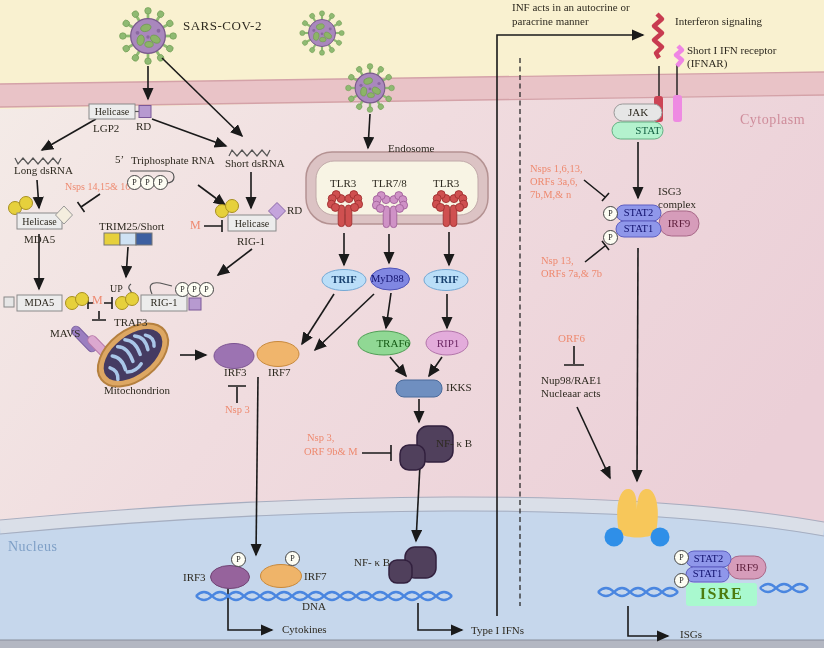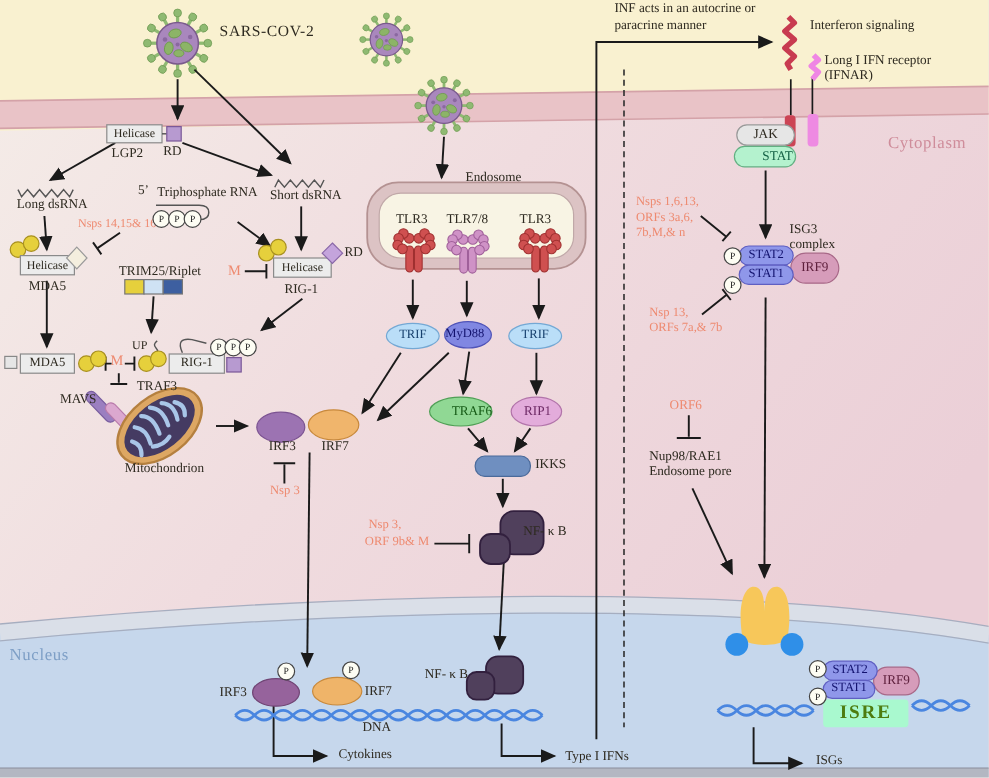--- a/index.html
+++ b/index.html
@@ -10,21 +10,21 @@
        color:#2e2a20;white-space:nowrap;line-height:1.1;z-index:5;}
   .c{text-align:center;}
   .o{color:#ee8a70;}
   .fs10{font-size:10px;}
   .fs105{font-size:10.5px;}
   .fs12{font-size:12px;}
   .fs13{font-size:13px;letter-spacing:.5px;}
   .big{font-size:14px;letter-spacing:.5px;}
   .cyto{color:#cf8d9b;}
   .nucl{color:#7e9fc6;}
-  .navy{color:#17406e;}
+  .navy{color:#17406e;font-weight:bold;}
   .navy2{color:#12126e;}
   .grn{color:#155a15;text-align:right;}
   .dgrn{color:#156245;}
   .plum{color:#6e2a66;}
   .mar{color:#5e1f3c;}
   .isre{font-size:16px;letter-spacing:1.5px;color:#4d7c0f;font-weight:bold;}
   .pcirc{position:absolute;width:13px;height:13px;border-radius:50%;
          background:#fdfdf3;border:1px solid #444;font-size:8px;line-height:13px;
          text-align:center;font-family:"Liberation Serif",serif;color:#222;z-index:6;}
 </style>
@@ -301,39 +301,39 @@
     <rect x="728" y="556" width="38" height="23" rx="11.5" fill="#d69cba" stroke="#a86888"></rect>
     <rect x="686" y="551" width="45" height="16" rx="8" fill="#8f97ea" stroke="#5f5fc2"></rect>
     <rect x="686" y="567" width="43" height="15" rx="7.5" fill="#8f97ea" stroke="#5f5fc2"></rect>
   </g>
 </svg>
 
 <div class="lbl fs13" style="left:183px;top:19px">SARS-COV-2</div>
 <div class="lbl" style="left:512px;top:1px">INF acts in an autocrine or</div>
 <div class="lbl" style="left:512px;top:15px">paracrine manner</div>
 <div class="lbl" style="left:675px;top:15px">Interferon signaling</div>
-<div class="lbl" style="left:687px;top:44px">Long I IFN receptor</div>
+<div class="lbl" style="left:687px;top:44px">Short I IFN receptor</div>
 <div class="lbl" style="left:687px;top:57px">(IFNAR)</div>
 <div class="lbl big cyto" style="left:740px;top:112px">Cytoplasm</div>
 <div class="lbl big nucl" style="left:8px;top:539px">Nucleus</div>
 
 <div class="lbl fs10 c" style="left:89px;top:106px;width:46px">Helicase</div>
 <div class="lbl" style="left:93px;top:122px">LGP2</div>
 <div class="lbl" style="left:136px;top:120px">RD</div>
 
 <div class="lbl" style="left:14px;top:164px">Long dsRNA</div>
 <div class="lbl" style="left:115px;top:153px">5’</div>
 <div class="lbl" style="left:131px;top:154px">Triphosphate RNA</div>
 <div class="lbl" style="left:225px;top:157px">Short dsRNA</div>
 
 <div class="lbl fs10 o" style="left:65px;top:181px">Nsps 14,15&amp; 16</div>
 <div class="lbl fs10 c" style="left:17px;top:216px;width:45px">Helicase</div>
 <div class="lbl" style="left:24px;top:233px">MDA5</div>
 
-<div class="lbl" style="left:99px;top:220px">TRIM25/Riplet</div>
+<div class="lbl" style="left:99px;top:220px">TRIM25/Short</div>
 <div class="lbl fs12 o" style="left:190px;top:219px">M</div>
 <div class="lbl fs10 c" style="left:228px;top:218px;width:48px">Helicase</div>
 <div class="lbl" style="left:287px;top:204px">RD</div>
 <div class="lbl" style="left:237px;top:235px">RIG-1</div>
 
 <div class="lbl fs10" style="left:110px;top:283px">UP</div>
 <div class="lbl fs105 c" style="left:17px;top:297px;width:45px">MDA5</div>
 <div class="lbl fs12 o" style="left:92px;top:294px">M</div>
 <div class="lbl fs105 c" style="left:141px;top:297px;width:46px">RIG-1</div>
 <div class="lbl" style="left:114px;top:316px">TRAF3</div>
@@ -368,21 +368,21 @@
 <div class="lbl" style="left:658px;top:185px">ISG3</div>
 <div class="lbl" style="left:658px;top:198px">complex</div>
 <div class="lbl fs105 c navy2" style="left:616px;top:207px;width:45px">STAT2</div>
 <div class="lbl fs105 c navy2" style="left:616px;top:223px;width:45px">STAT1</div>
 <div class="lbl c mar" style="left:659px;top:217px;width:40px">IRF9</div>
 <div class="lbl fs105 o" style="left:541px;top:255px">Nsp 13,</div>
 <div class="lbl fs105 o" style="left:541px;top:268px">ORFs 7a,&amp; 7b</div>
 
 <div class="lbl o" style="left:558px;top:332px">ORF6</div>
 <div class="lbl" style="left:541px;top:374px">Nup98/RAE1</div>
-<div class="lbl" style="left:541px;top:387px">Endosome pore</div>
+<div class="lbl" style="left:541px;top:387px">Nucleaar acts</div>
 
 <div class="lbl" style="left:183px;top:571px">IRF3</div>
 <div class="lbl" style="left:304px;top:570px">IRF7</div>
 <div class="lbl" style="left:302px;top:600px">DNA</div>
 <div class="lbl" style="left:354px;top:556px">NF- κ B</div>
 <div class="lbl" style="left:282px;top:623px">Cytokines</div>
 <div class="lbl" style="left:471px;top:624px">Type I IFNs</div>
 <div class="lbl" style="left:680px;top:628px">ISGs</div>
 <div class="lbl fs105 c navy2" style="left:686px;top:553px;width:45px">STAT2</div>
 <div class="lbl fs105 c navy2" style="left:686px;top:568px;width:43px">STAT1</div>

